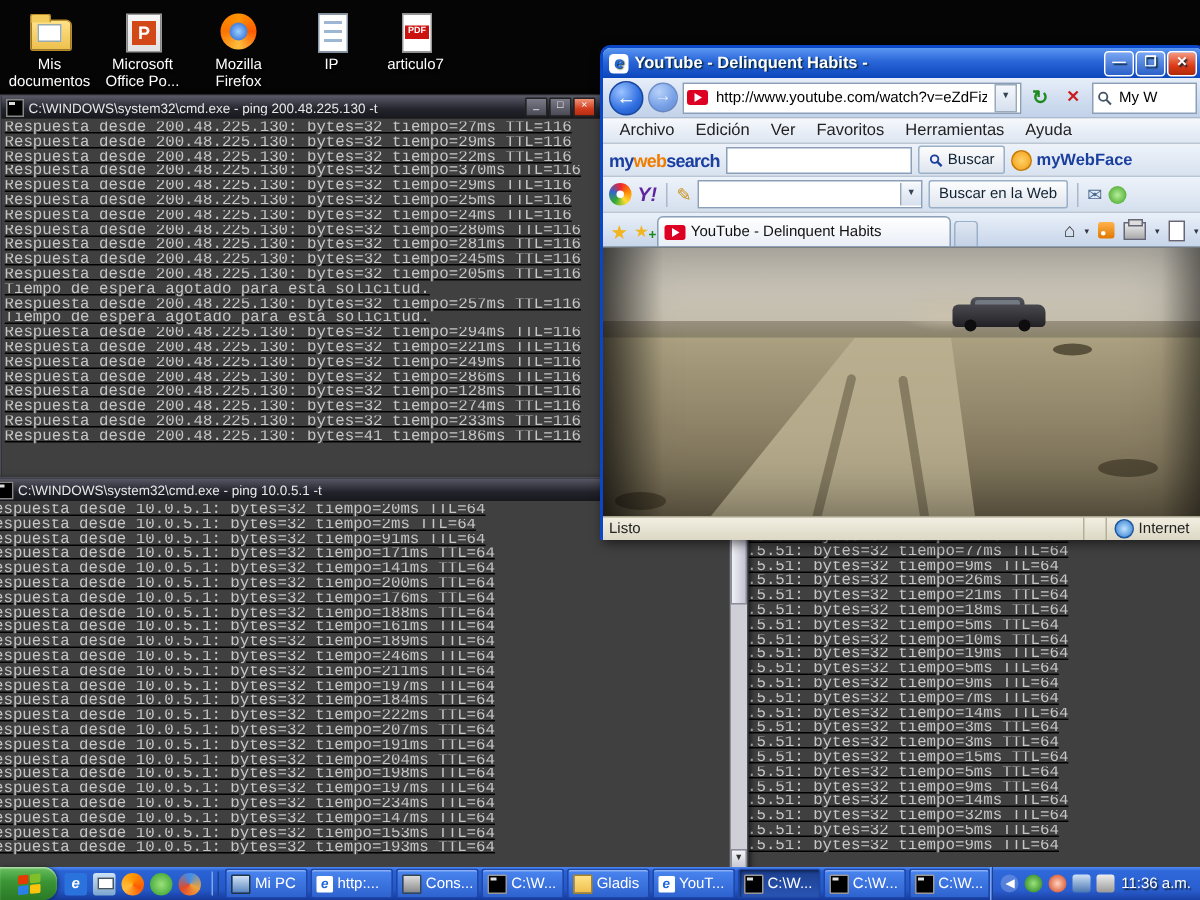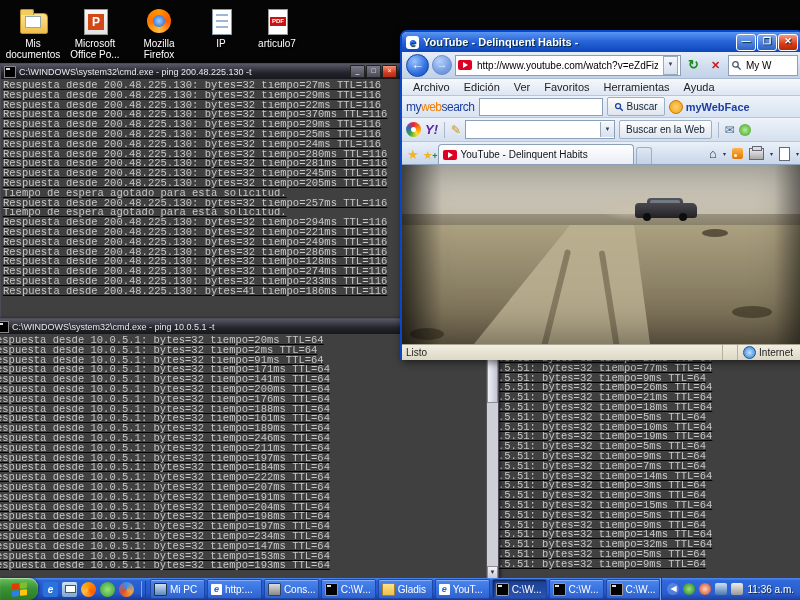--- a/index.html
+++ b/index.html
@@ -58,21 +58,21 @@
   .addrinput{flex:1;border:none;outline:none;font-size:10px;font-family:"Liberation Sans",sans-serif;color:#000;min-width:0;background:transparent;}
   .ddbtn{flex:0 0 13px;height:17px;background:linear-gradient(#f5f8fc,#d6e0ee);border:1px solid #9ab;font-size:6px;line-height:15px;text-align:center;color:#345;}
   .minibtn{width:17px;height:19px;border:1px solid transparent;text-align:center;font-weight:bold;}
   .refresh{color:#1d8a1d;font-size:13px;line-height:18px;}
   .stop{color:#c81e1e;font-size:11px;line-height:18px;}
   .searchbox{width:64px;height:19px;background:#fff;border:1px solid #8ba0b8;display:flex;align-items:center;padding:0 2px;gap:2px;overflow:hidden;}
   .searchbox input{border:none;outline:none;width:40px;font-size:10px;background:transparent;}
   .menurow{height:16px;flex:0 0 16px;background:linear-gradient(#f6f8fc,#dde6f2);display:flex;align-items:center;padding:0 4px;border-bottom:1px solid #b9c6d8;font-size:11px;color:#222;}
   .menuitem{padding:0 7px;}
   .mwsrow{height:21px;flex:0 0 21px;background:linear-gradient(#eef3fa,#d8e2f0);display:flex;align-items:center;gap:4px;padding:0 4px;border-bottom:1px solid #b9c6d8;font-size:11px;}
-  .mwslogo{font-weight:normal;font-size:12px;letter-spacing:-0.5px;text-align:right;}
+  .mwslogo{font-weight:bold;font-size:12px;letter-spacing:-0.5px;text-align:right;}
   .mws-my,.mws-search{color:#1b3fa0;}
   .mws-web{color:#f07d00;}
   .mwsinput{width:118px;height:16px;border:1px solid #8ba0b8;font-size:10px;padding:0 2px;}
   .toolbtn{height:17px;display:flex;align-items:center;gap:3px;padding:0 6px;background:linear-gradient(#fdfdfd,#dfe5ee);border:1px solid #9ab0c8;border-radius:2px;font-size:10px;color:#123;white-space:nowrap;}
   .face{width:12px;height:12px;border-radius:50%;background:radial-gradient(#ffd36b,#f39c12);border:1px solid #c87a00;}
   .mwsface{color:#1b3fa0;font-weight:bold;font-size:11px;display:flex;align-items:center;gap:3px;white-space:nowrap;}
   .yahrow{height:23px;flex:0 0 23px;background:linear-gradient(#eef3fa,#d4dfee);display:flex;align-items:center;gap:4px;padding:0 4px;border-bottom:1px solid #b9c6d8;}
   .swirl{width:15px;height:15px;border-radius:50%;background:conic-gradient(#e23,#f80,#fd3,#3a3,#36c,#e23);position:relative;}
   .swirl:before{content:"";position:absolute;left:5px;top:5px;width:5px;height:5px;border-radius:50%;background:#fff;}
   .ybang{color:#5f259f;font-weight:bold;font-style:italic;font-size:13px;}

